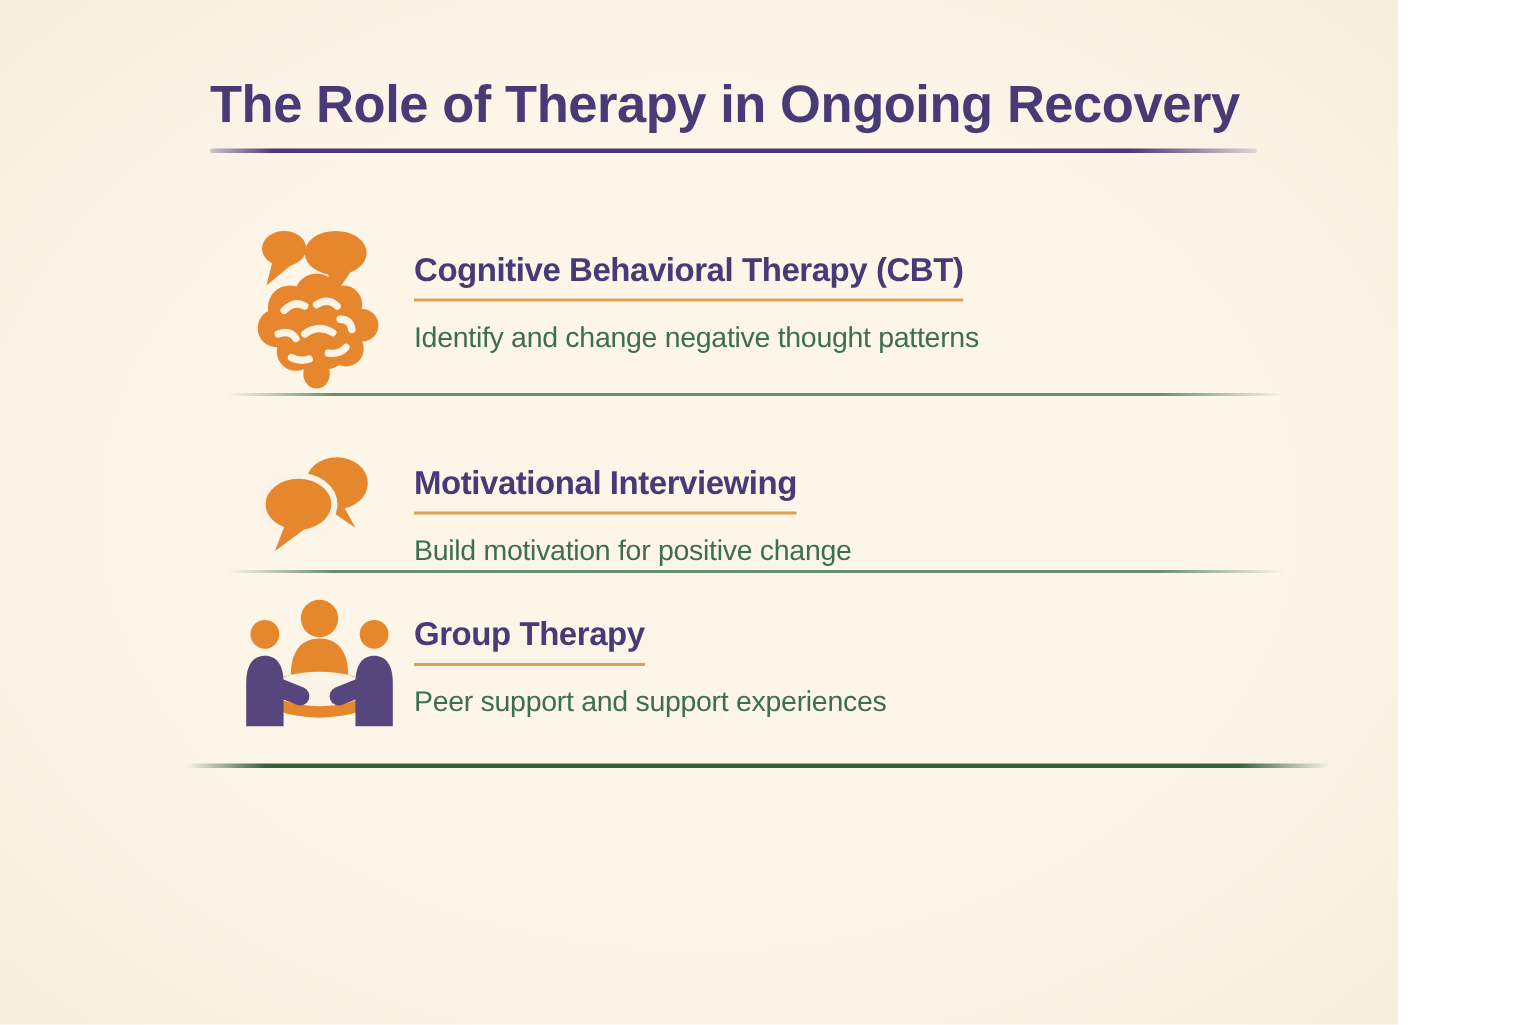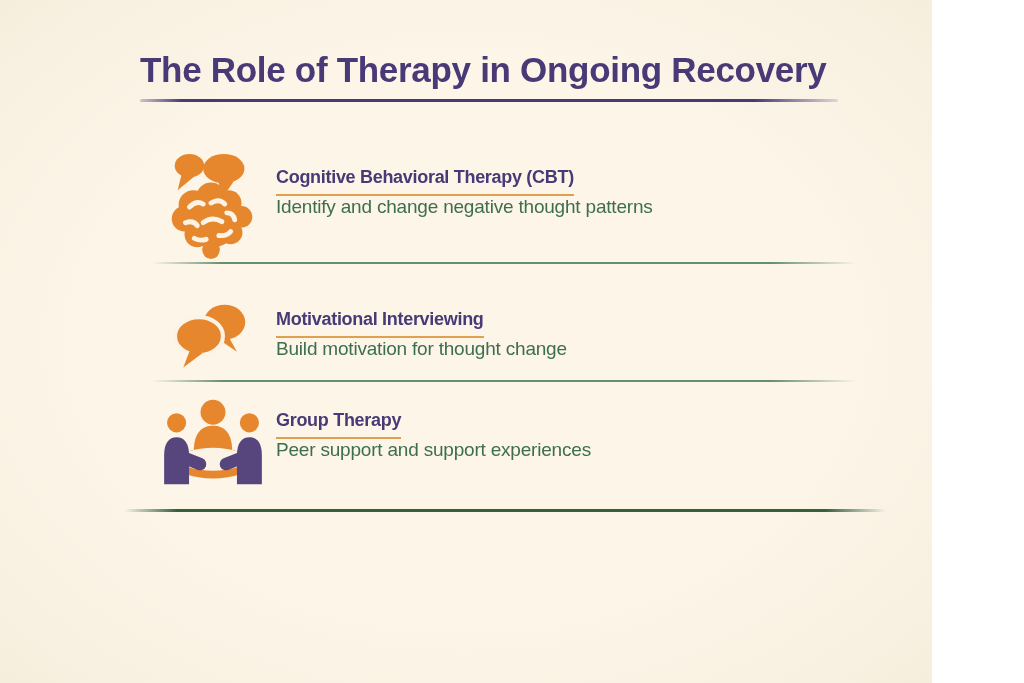--- a/index.html
+++ b/index.html
@@ -37,32 +37,33 @@
   .section { position: absolute; left: 160px; display: flex; align-items: flex-start; }
   .s1 { top: 150px; }
   .s2 { top: 299px; }
   .s3 { top: 396px; }
   .icon-box { flex: 0 0 106px; width: 106px; display: flex; justify-content: center; align-items: flex-start; }
   .section-text { margin-left: 10px; display: flex; flex-direction: column; align-items: flex-start; }
   .s1 .section-text { padding-top: 17px; }
   .s2 .section-text { padding-top: 10px; }
   .s3 .section-text { padding-top: 14px; }
   .section-heading {
-    font-size: 18px;
+    font-size: 22px;
     font-weight: bold;
     color: #483a76;
     letter-spacing: -0.3px;
     padding-bottom: 6px;
     border-bottom: 2.5px solid #dfa050;
     white-space: nowrap;
   }
   .section-desc {
     font-size: 19px;
     color: #3d6e4f;
     letter-spacing: -0.2px;
+    margin-top: 14px;
     white-space: nowrap;
   }
 
   
   .divider {
     position: absolute;
     left: 152px;
     width: 704px;
     height: 2px;
     background: linear-gradient(to right, rgba(102,144,109,0), #66906d 10%, #66906d 88%, rgba(102,144,109,0));
@@ -155,21 +156,21 @@
         <g fill="#e6872e">
           <ellipse cx="64" cy="28" rx="25" ry="21"></ellipse>
           <path d="M68,44 L79,64 L54,47 Z"></path>
         </g>
         <ellipse cx="33" cy="45" rx="29" ry="23" fill="#e6872e" stroke="#fbf3e6" stroke-width="5"></ellipse>
         <path d="M22,62 L14,83 L38,65 Z" fill="#e6872e"></path>
       </svg>
     </div>
     <div class="section-text">
       <div class="section-heading">Motivational Interviewing</div>
-      <div class="section-desc">Build motivation for thought change</div>
+      <div class="section-desc">Build motivation for positive change</div>
     </div>
   </div>
 
   <div class="divider d2"></div>
 
   <div class="section s3">
     <div class="icon-box">
       <svg width="106" height="92" viewBox="0 0 106 96">
         <circle cx="53" cy="17" r="13" fill="#e6872e"></circle>
         <path d="M33,57 C33,39 41,31 53,31 C65,31 73,39 73,57 Z" fill="#e6872e"></path>

